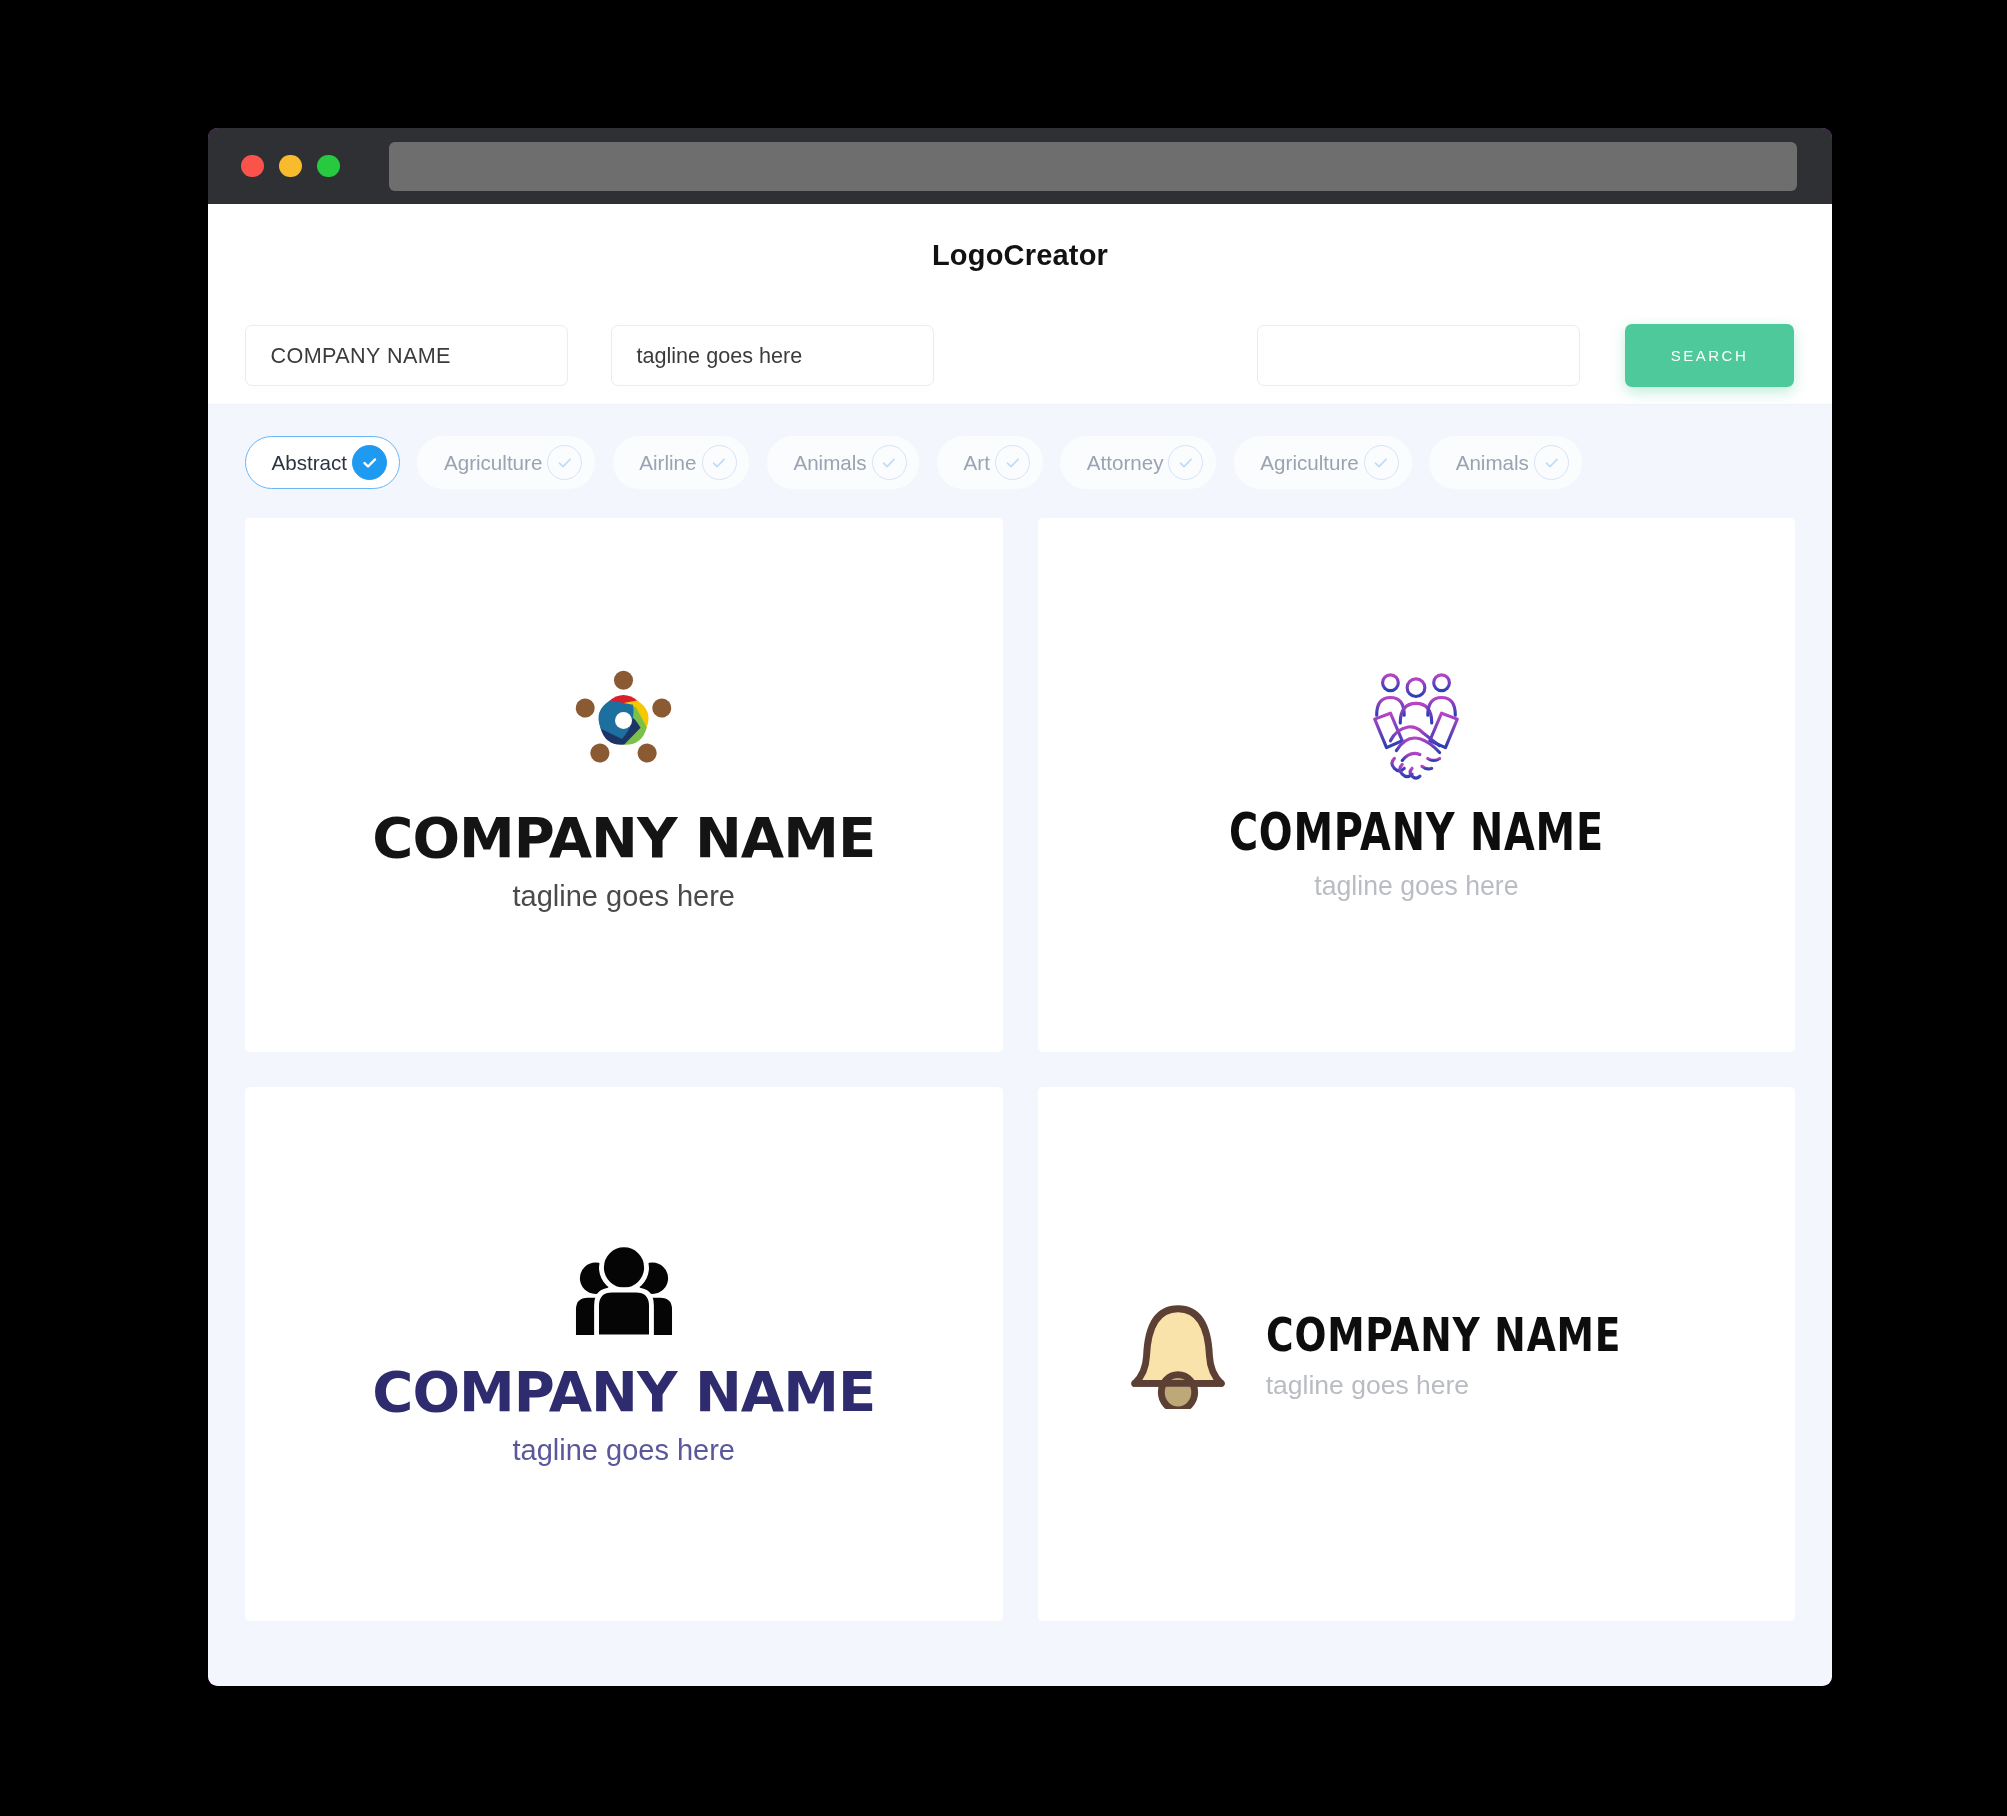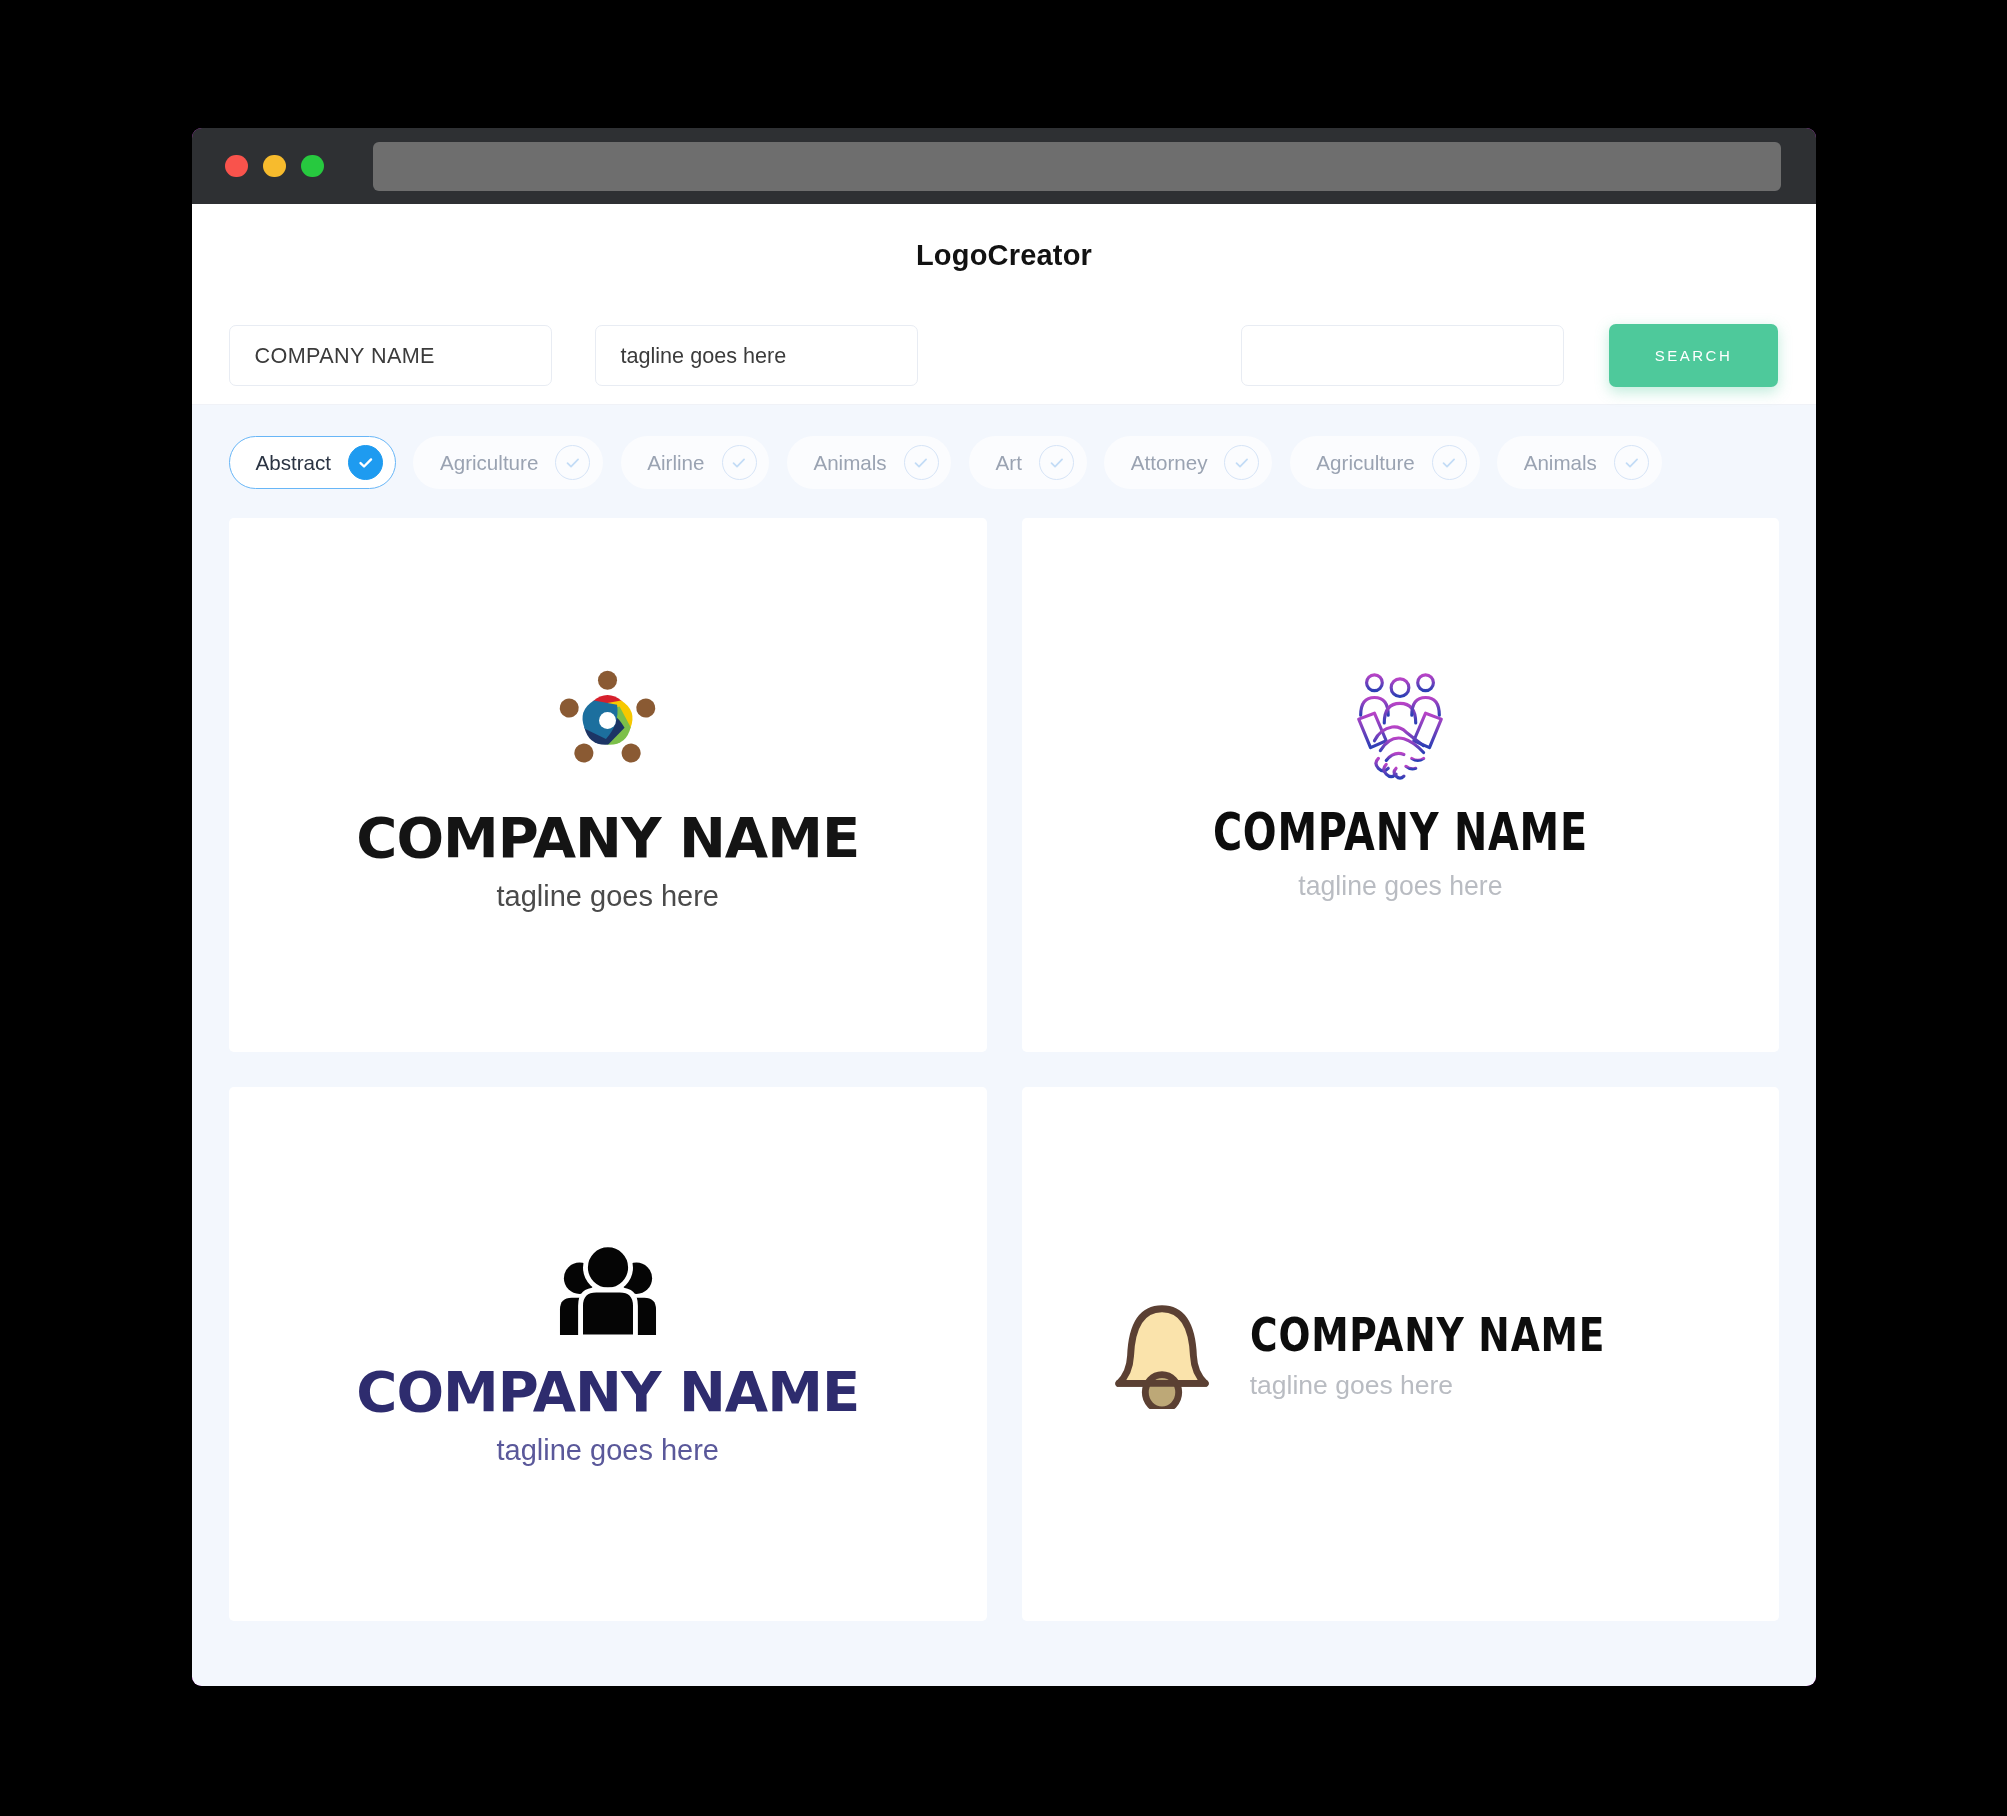--- a/index.html
+++ b/index.html
@@ -6,21 +6,21 @@
   body{
     width:2007px;height:1816px;
     background:#000000;
     font-family:"Liberation Sans", sans-serif;
     overflow:hidden;
   }
   .stage{position:relative;width:2007px;height:1816px;}
 
   
   .window{
-    position:absolute;left:192px;top:128px;width:1624px;height:1558px;
+    position:absolute;left:208px;top:128px;width:1624px;height:1558px;
     background:#d946ef;
     border-radius:9.8px;
     overflow:hidden;
     box-shadow:0 29px 78px rgba(0,0,0,.45);
   }
   .titlebar{
     height:76px;background:#2e3033;display:flex;align-items:center;
     padding:0 0 0 33px;box-sizing:border-box;
   }
   .dots{display:flex;gap:15.7px;align-items:center;}
@@ -67,21 +67,21 @@
   .appbody{
     background:#f3f7fd;height:1281px;padding:0;box-sizing:border-box;
   }
 
   
   .chiprow{
     position:relative;display:flex;align-items:center;
     padding:31px 0 29px 37px;gap:17.6px;
   }
   .chip{
-    display:flex;align-items:center;gap:17px;height:53px;
+    display:flex;align-items:center;gap:5px;height:53px;
     background:#fbfcfe;border:1px solid transparent;border-radius:29px;
     padding:0 11.8px 0 25.5px;box-sizing:border-box;cursor:pointer;
     white-space:nowrap;
   }
   .chip .lbl{font-size:20.6px;color:#9aa3b2;}
   .chip .tick{
     width:33px;height:33px;border-radius:50%;border:1.5px solid #d6e4f7;
     display:flex;align-items:center;justify-content:center;
   }
   .chip .tick svg{display:block;}

